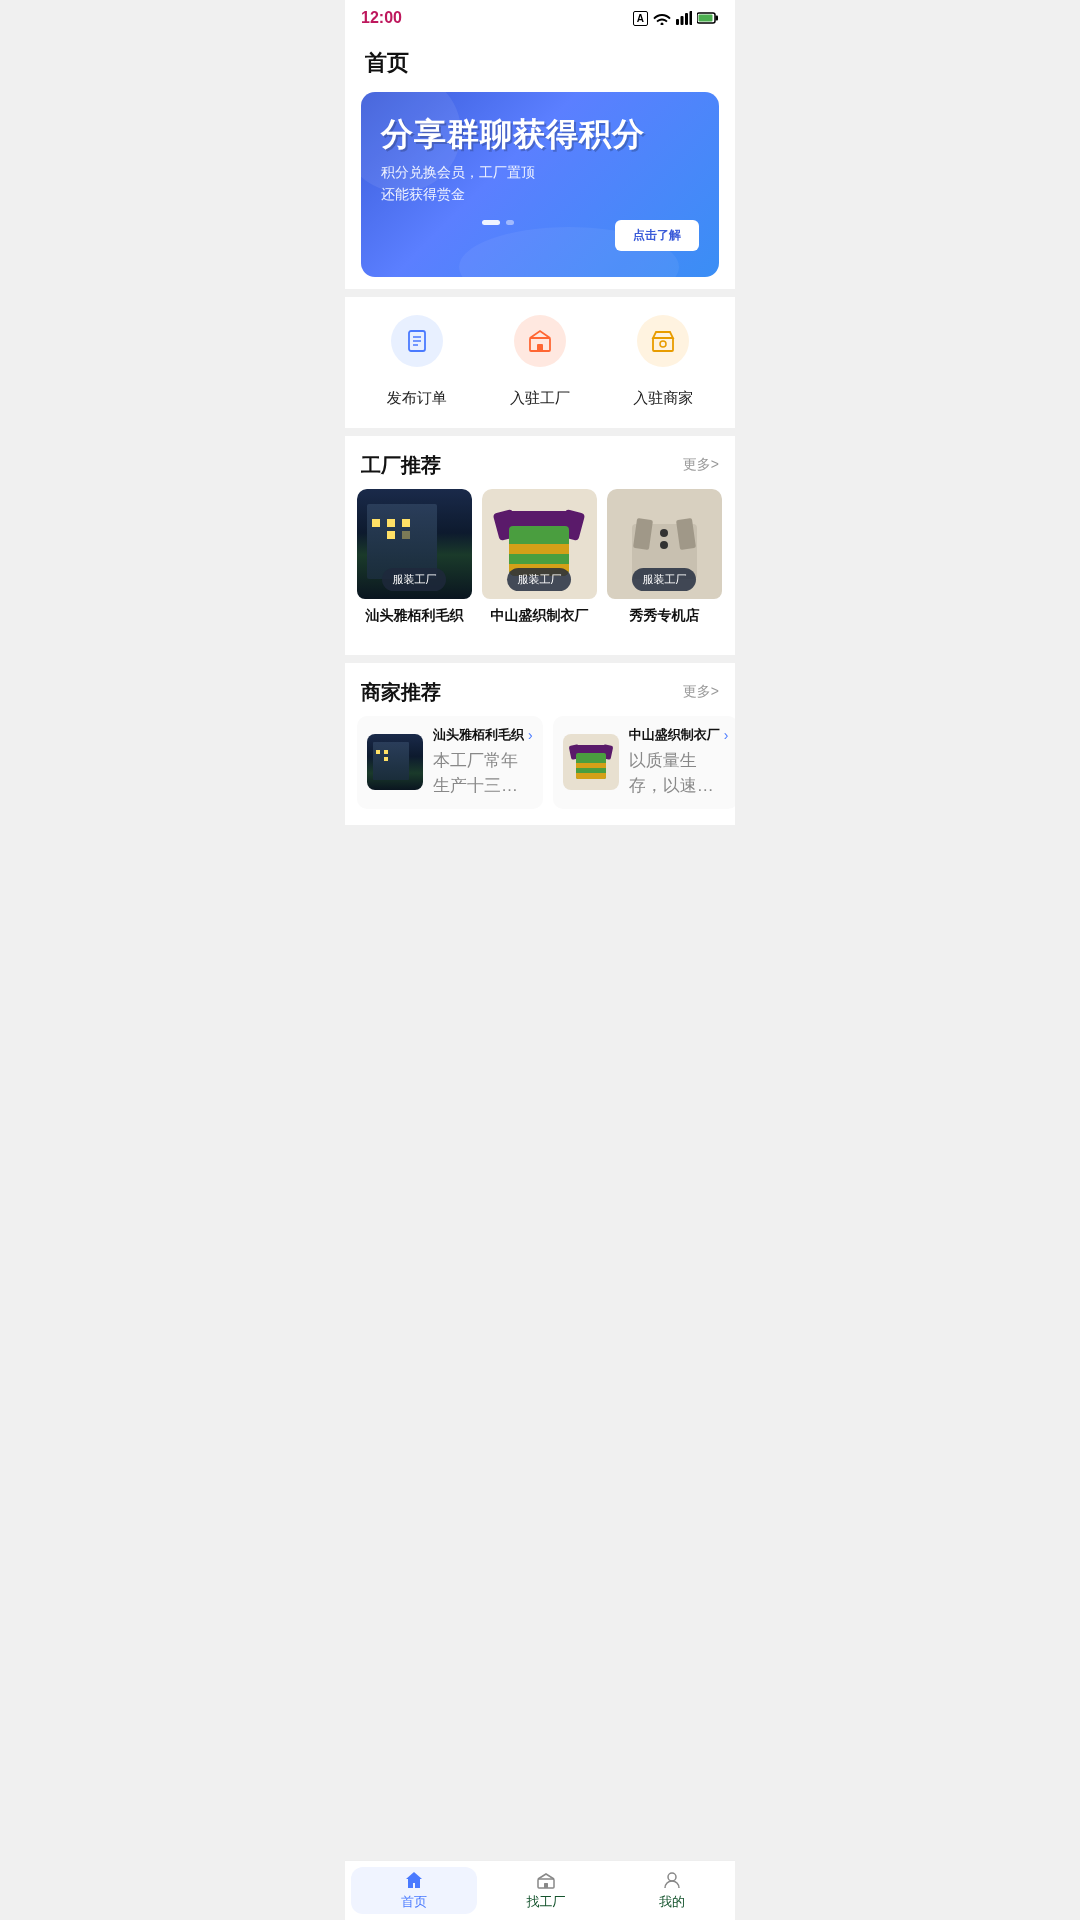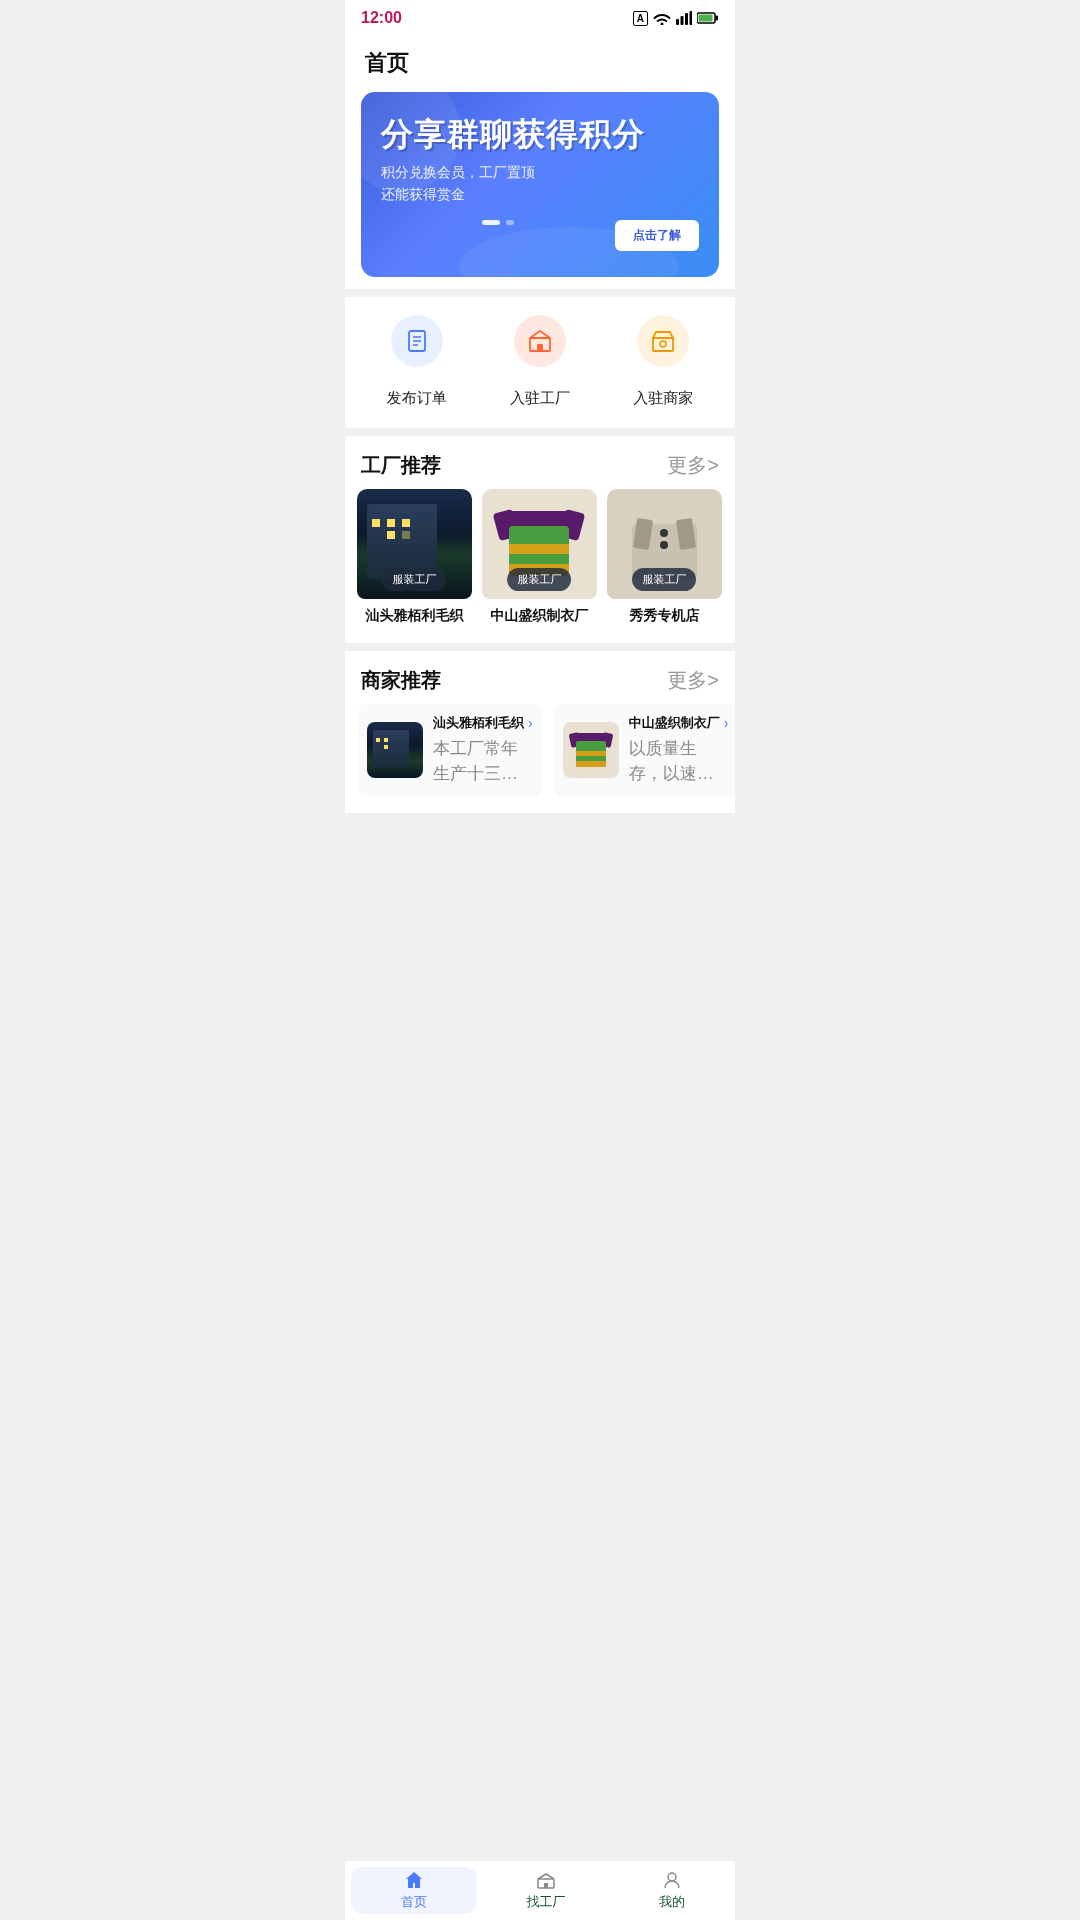--- a/index.html
+++ b/index.html
@@ -168,29 +168,29 @@
       align-items: center;
       padding: 16px 16px 10px;
       background: #fff;
     }
     .section-title {
       font-size: 20px;
       font-weight: 700;
       color: #111;
     }
     .section-more {
-      font-size: 20px;
+      font-size: 14px;
       color: #999;
       cursor: pointer;
     }
 
     
     .factory-cards {
       background: #fff;
-      padding: 0 12px 16px;
+      padding: 0 12px 28px;
       display: flex;
       gap: 10px;
       overflow-x: auto;
     }
     .factory-card {
       flex: 0 0 calc(33.33% - 7px);
       min-width: 110px;
       background: #fff;
       border-radius: 10px;
       overflow: hidden;

